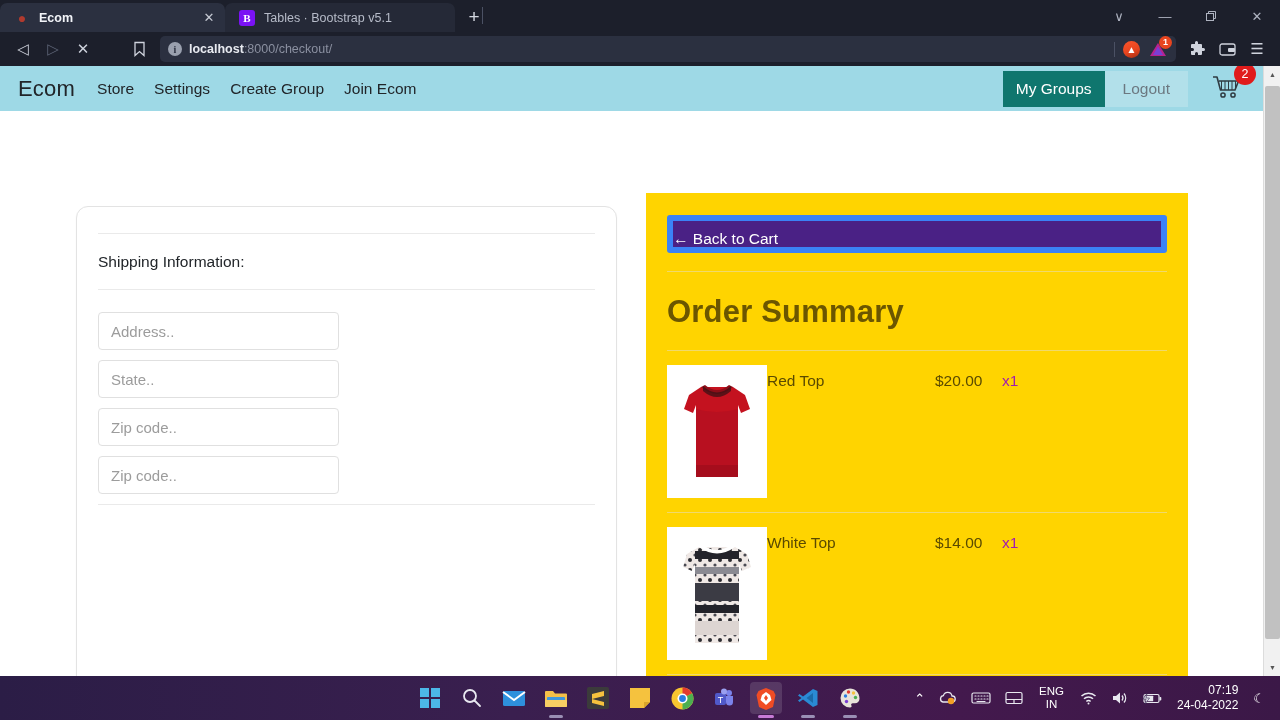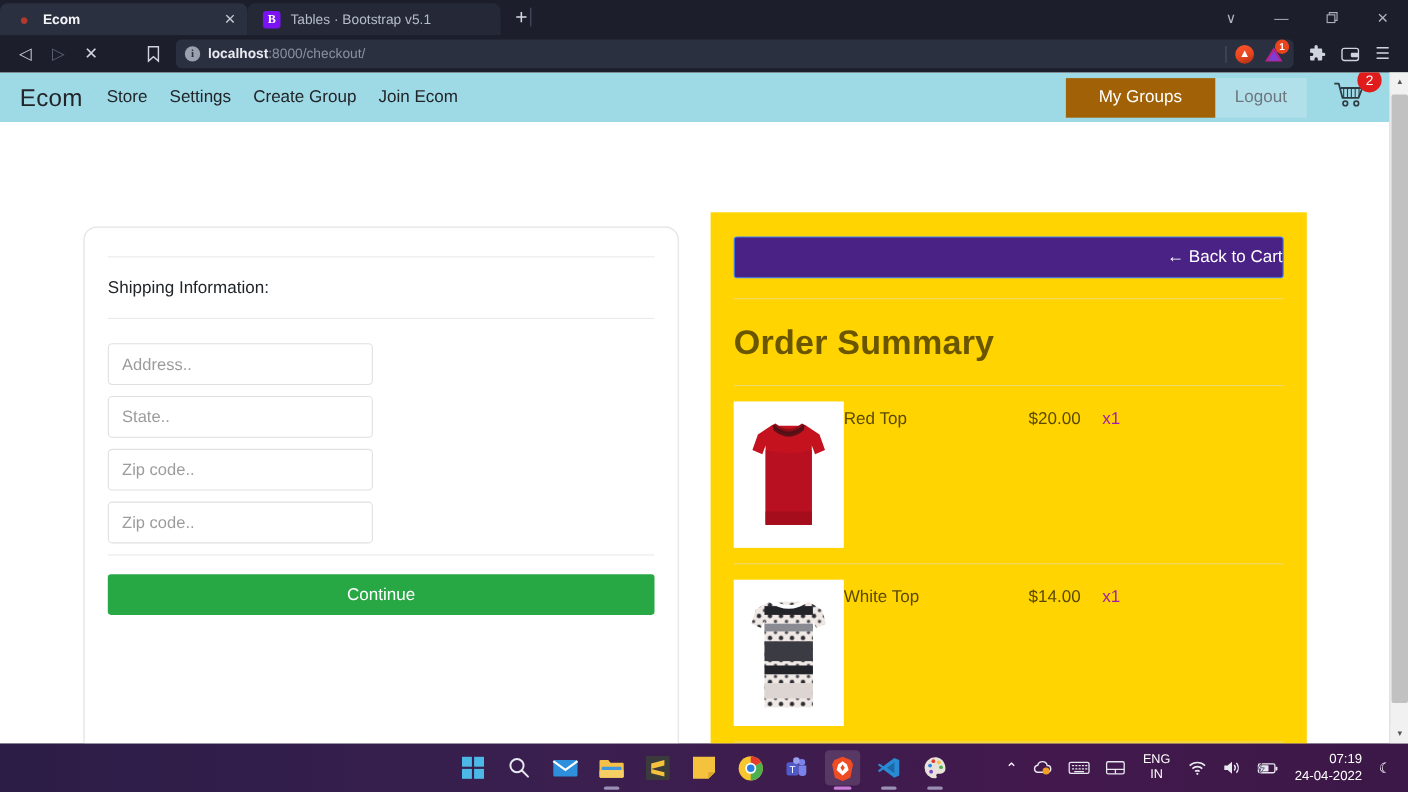--- a/index.html
+++ b/index.html
@@ -115,22 +115,22 @@
   .brand {
     font-size: 22px; color: #212529; margin-right: 22px; letter-spacing: .2px;
   }
   .navlinks { display: flex; align-items: flex-start; gap: 20px; }
   .navlink { font-size: 15.5px; color: #212529; }
   .nav-right {
     margin-left: auto; display: flex; align-items: center; gap: 0;
   }
   .btngroup { display: flex; height: 36px; }
   .btn-mygroups {
-    background: #a16207; color: #fff; font-size: 15.5px;
-    padding: 0 30px; display: flex; align-items: center;
+    background: #0f766e; color: #fff; font-size: 15.5px;
+    padding: 0 13px; display: flex; align-items: center;
   }
   .btn-logout {
     background: #b2e0ea; color: #6c7880; font-size: 15.5px;
     padding: 0 18px; display: flex; align-items: center;
   }
   .cartwrap { position: relative; margin-left: 24px; margin-right: 22px; }
   .cart-badge {
     position: absolute; right: -14px; top: -11px;
     width: 22px; height: 22px; border-radius: 50%;
     background: #e01b1b; color: #fff; font-size: 12.5px;
@@ -172,23 +172,23 @@
   }
 
   
   .summary {
     position: absolute; left: 646px; top: 82px;
     width: 542px; height: 525px;
     background: #ffd400; padding: 22px 21px 0 21px; overflow: hidden;
   }
   .btn-backcart {
     display: block; width: 100%; height: 38px;
-    background: #4a2185; border: 1px solid #3b82f6; border-radius: 3px;
+    background: #4a2185; border: 6px solid #3b82f6; border-radius: 3px;
     color: #fff; font-size: 15.5px; font-family: "Liberation Sans", sans-serif;
-    text-align: right; line-height: 36px;
+    text-align: left; line-height: 36px;
   }
   hr.yrule { border: 0; border-top: 1px solid #f0d96b; margin: 0; }
   .sum-title {
     font-size: 31px; font-weight: bold; color: #6b5600;
     padding: 22px 0 20px 0; letter-spacing: .2px;
   }
   .item-row {
     display: flex; align-items: flex-start; padding: 14px 0 14px 0; gap: 0;
   }
   .item-thumb {
@@ -357,21 +357,20 @@
           <hr class="rule">
           <div class="ship-label">Shipping Information:</div>
           <hr class="rule">
           <div class="fields">
             <input class="field" type="text" placeholder="Address.." style="">
             <input class="field" type="text" placeholder="State.." style="">
             <input class="field" type="text" placeholder="Zip code.." style="">
             <input class="field" type="text" placeholder="Zip code.." style="">
           </div>
           <hr class="rule rule-bottom">
-          <button class="btn-continue">Continue</button>
         </div>
       </div>
 
       <div class="summary">
         <div class="btn-backcart">← Back to Cart</div>
         <div style="height:18px"></div>
         <hr class="yrule">
         <div class="sum-title">Order Summary</div>
         <hr class="yrule">
 

